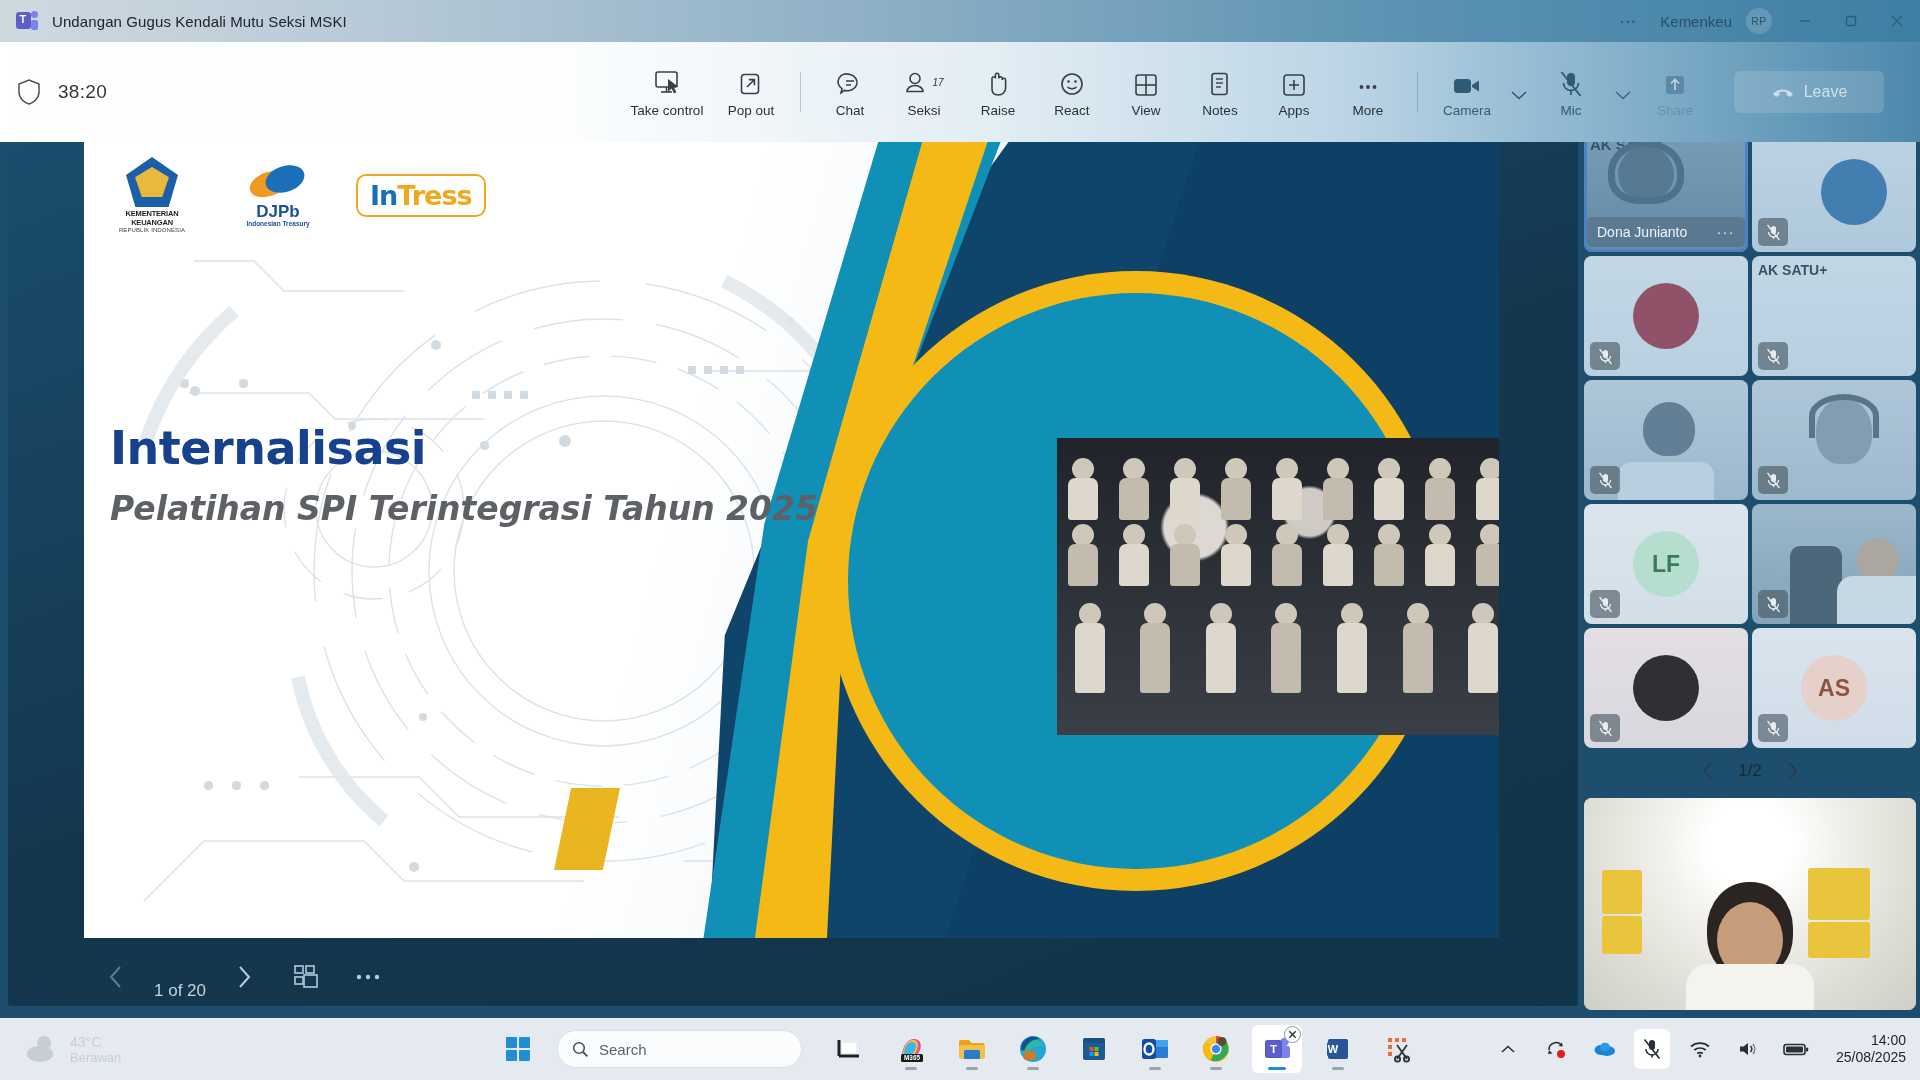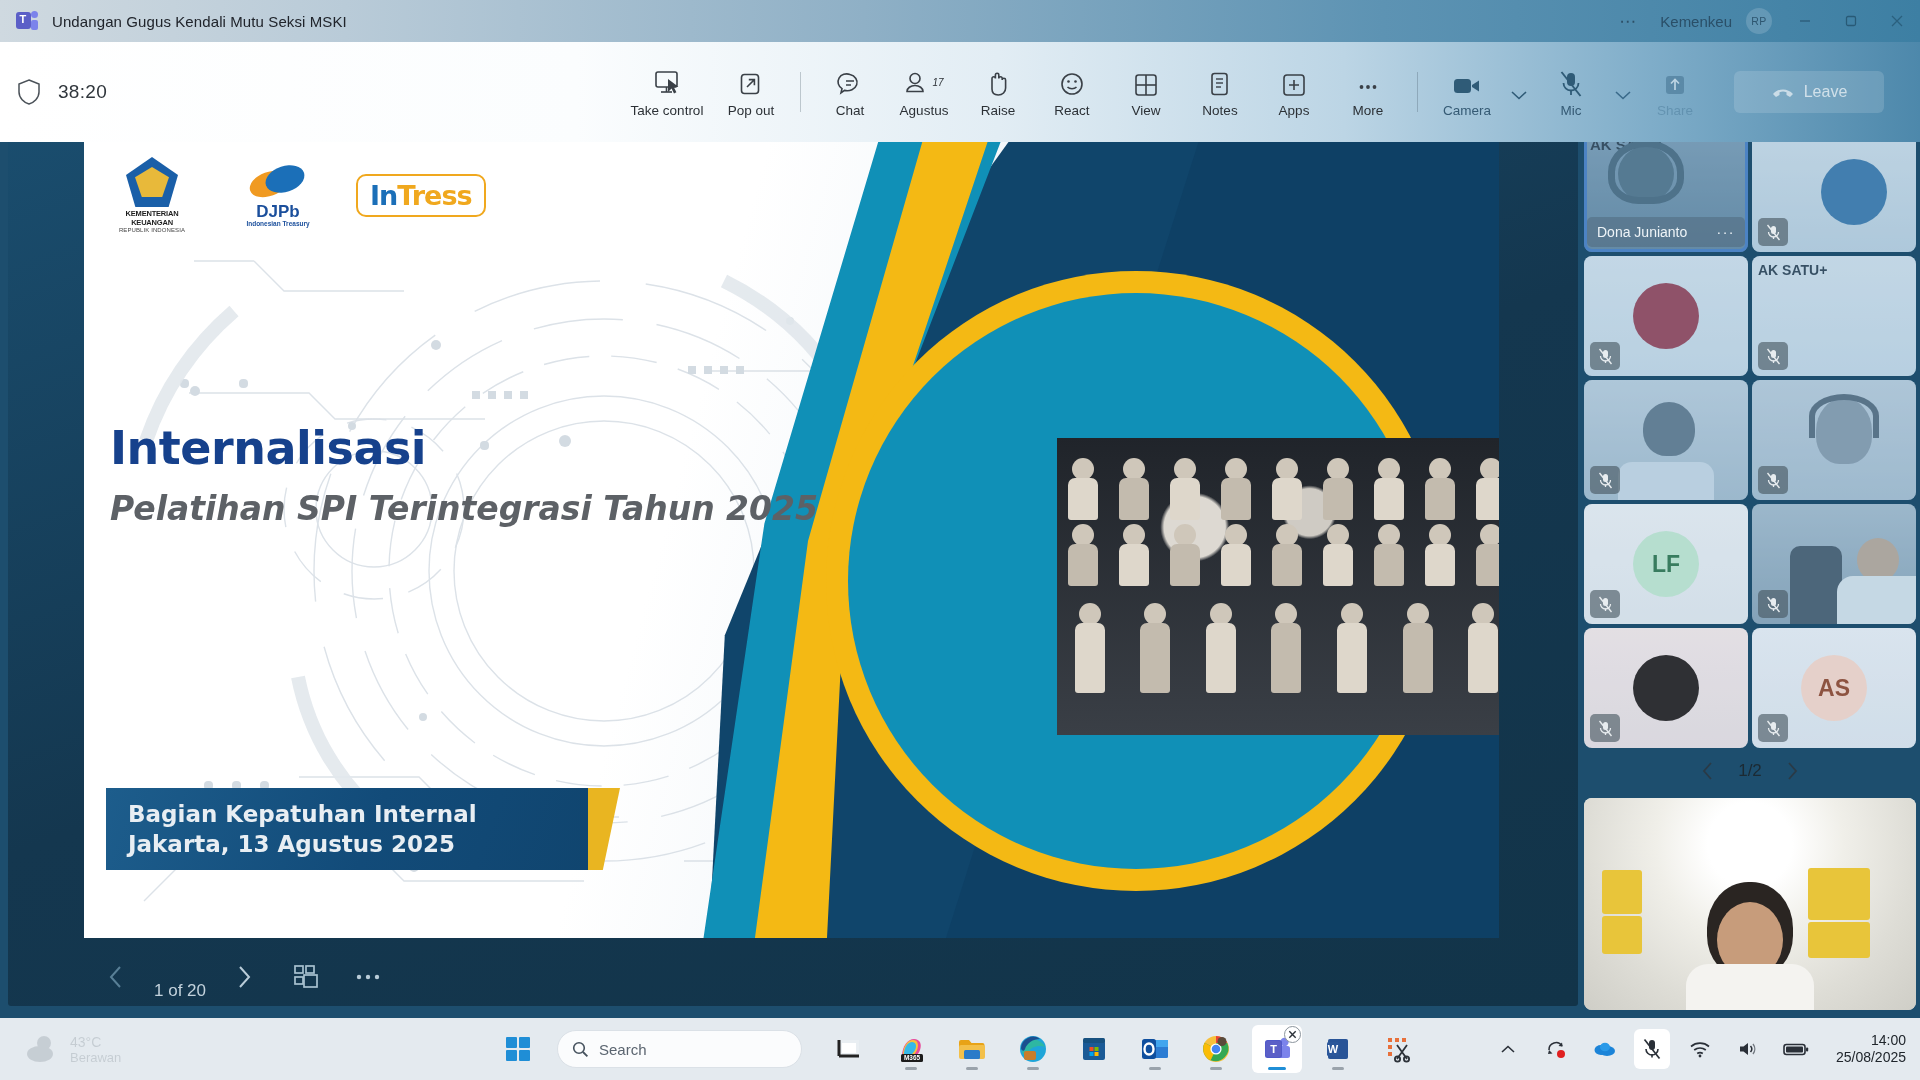--- a/index.html
+++ b/index.html
@@ -332,21 +332,21 @@
       </div>
 
       <div class="tbtn">
         <div class="ic">
           <svg width="24" height="28" viewBox="0 0 24 28">
             <circle cx="11" cy="8.5" r="5" fill="none" stroke="#3a4047" stroke-width="1.6"></circle>
             <path d="M3 21.5 A8 6 0 0 1 19 21.5 Z" fill="none" stroke="#3a4047" stroke-width="1.6"></path>
           </svg>
           <span class="count-badge">17</span>
         </div>
-        <div class="lbl">Agustus</div>
+        <div class="lbl">Seksi</div>
       </div>
 
       <div class="tbtn">
         <div class="ic">
           <svg width="26" height="28" viewBox="0 0 26 28">
             <path d="M7 19 V8.5 a1.7 1.7 0 0 1 3.4 0 V5 a1.7 1.7 0 0 1 3.4 0 v3.4 a1.7 1.7 0 0 1 3.4 0 V10 a1.7 1.7 0 0 1 3.4 0 v8 c0 4-3 7-7.4 7 -4 0-6.2-2-6.2-6z" fill="none" stroke="#3a4047" stroke-width="1.6"></path>
           </svg>
         </div>
         <div class="lbl">Raise</div>
       </div>
@@ -647,24 +647,20 @@
         </div>
         <div class="logo-intress">
           <span class="bl">In</span><span>Tre</span><span>ss</span>
         </div>
       </div>
 
       <div class="slide-title">Internalisasi</div>
       <div class="slide-sub">Pelatihan SPI Terintegrasi Tahun 2025</div>
 
       <div class="banner-gold"></div>
-      <div class="slide-banner">
-        <div>Bagian Kepatuhan Internal</div>
-        <div>Jakarta, 13 Agustus 2025</div>
-      </div>
     </div>
 
     <div class="slidenav">
       <div class="snbtn">
         <svg width="20" height="28" viewBox="0 0 20 28">
             <path d="M14 4 L5 14 L14 24" fill="none" stroke="#587f96" stroke-width="2"></path>
           </svg>
       </div>
       <div class="snlabel">1 of 20</div>
       <div class="snbtn">

